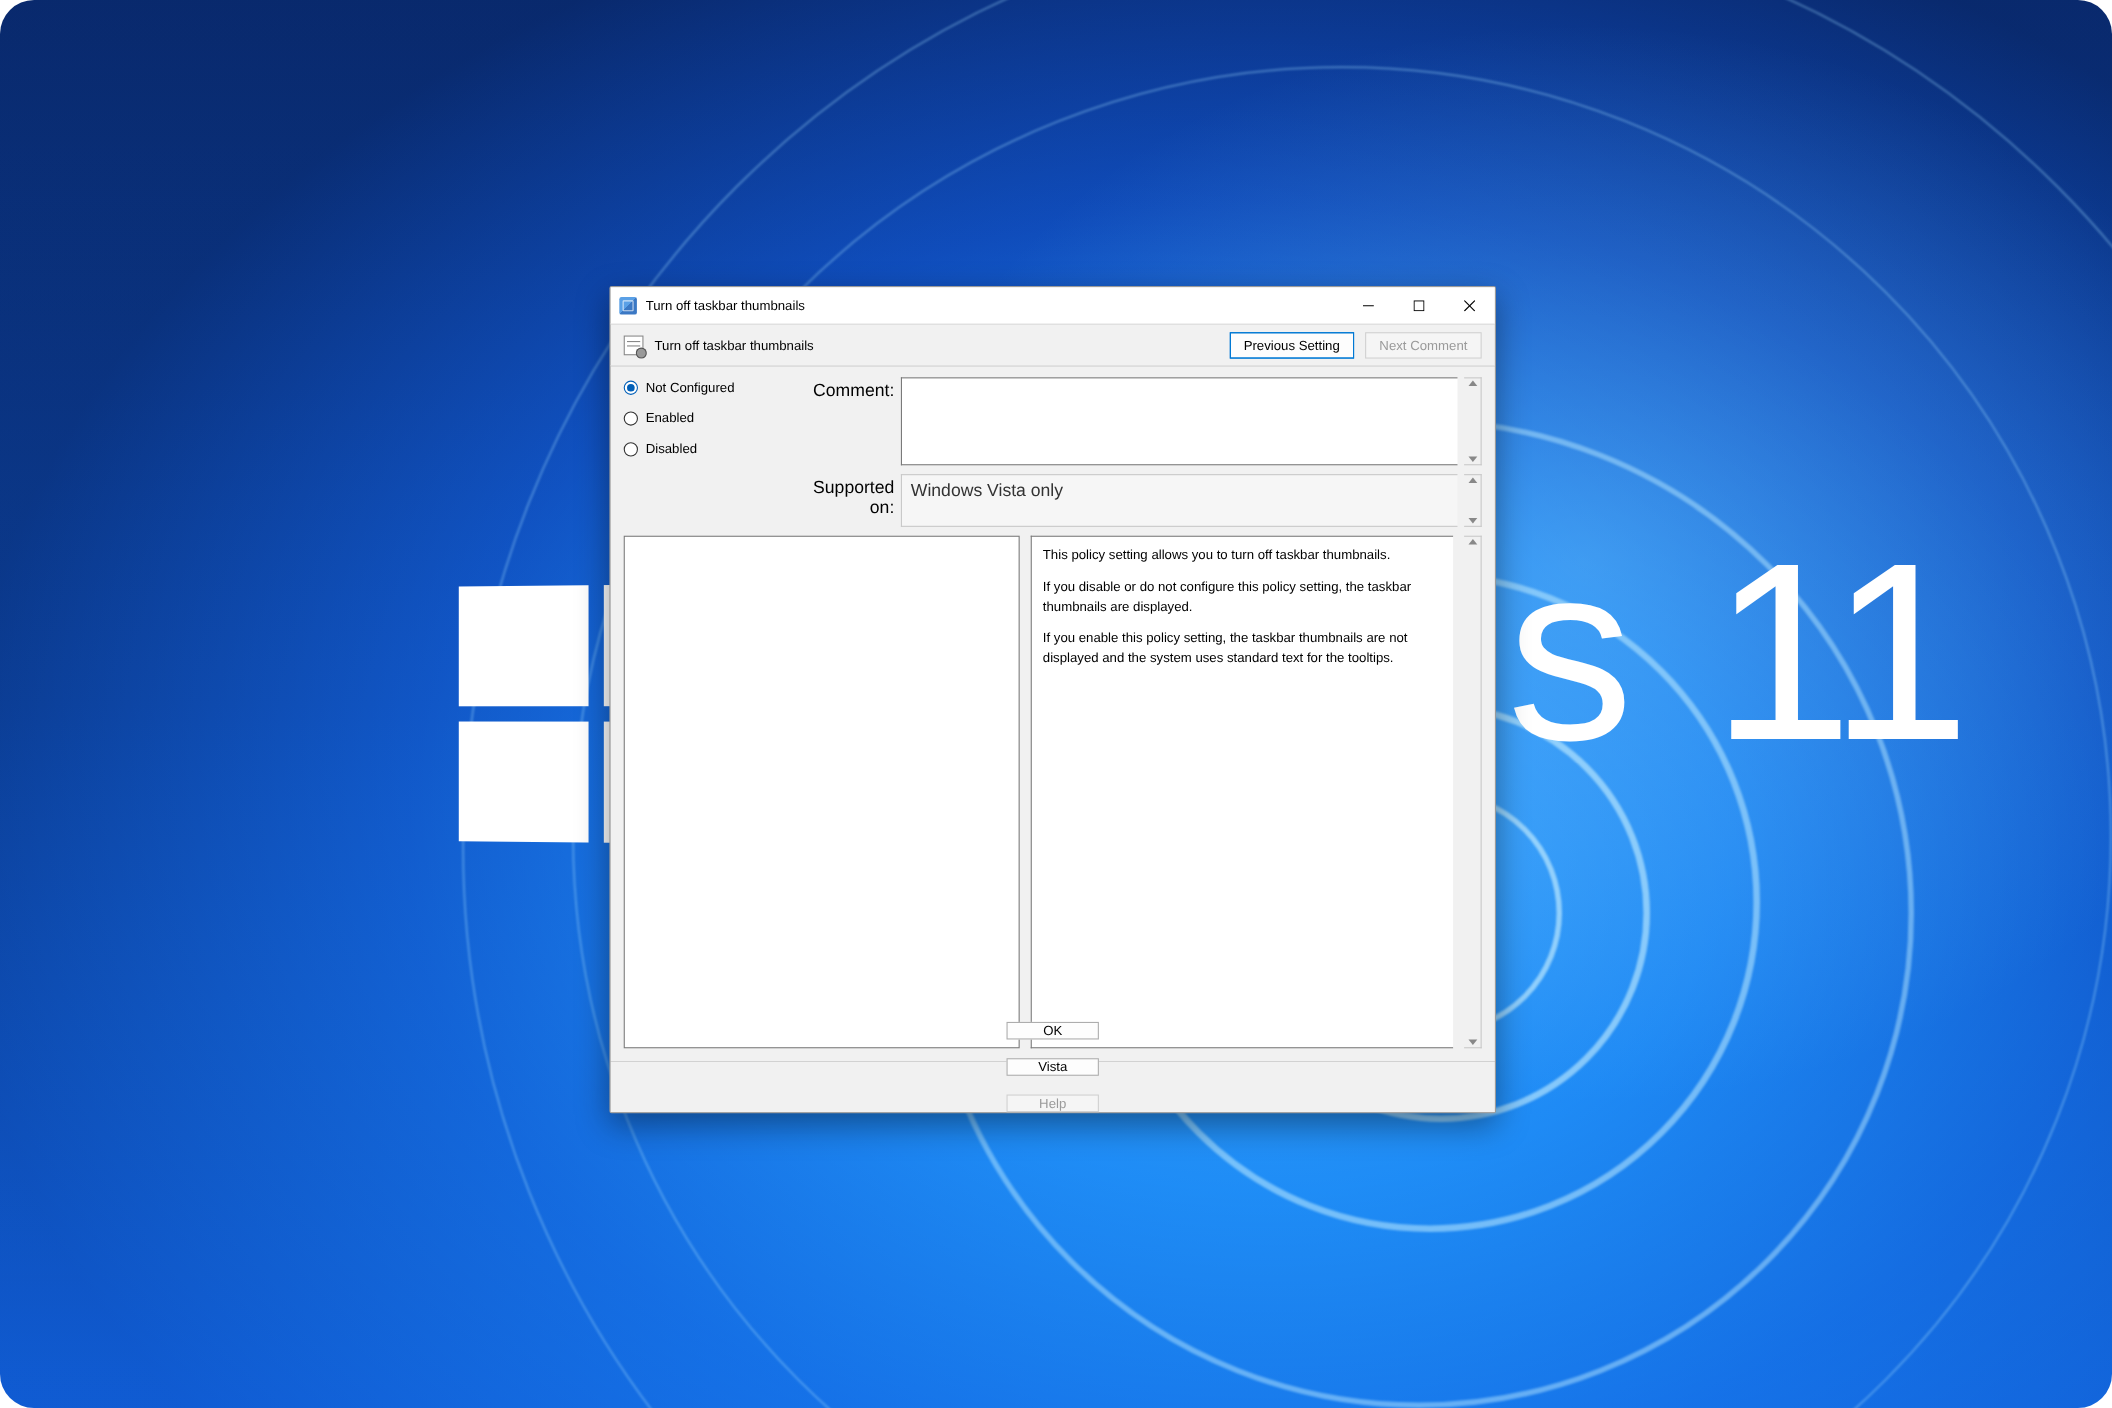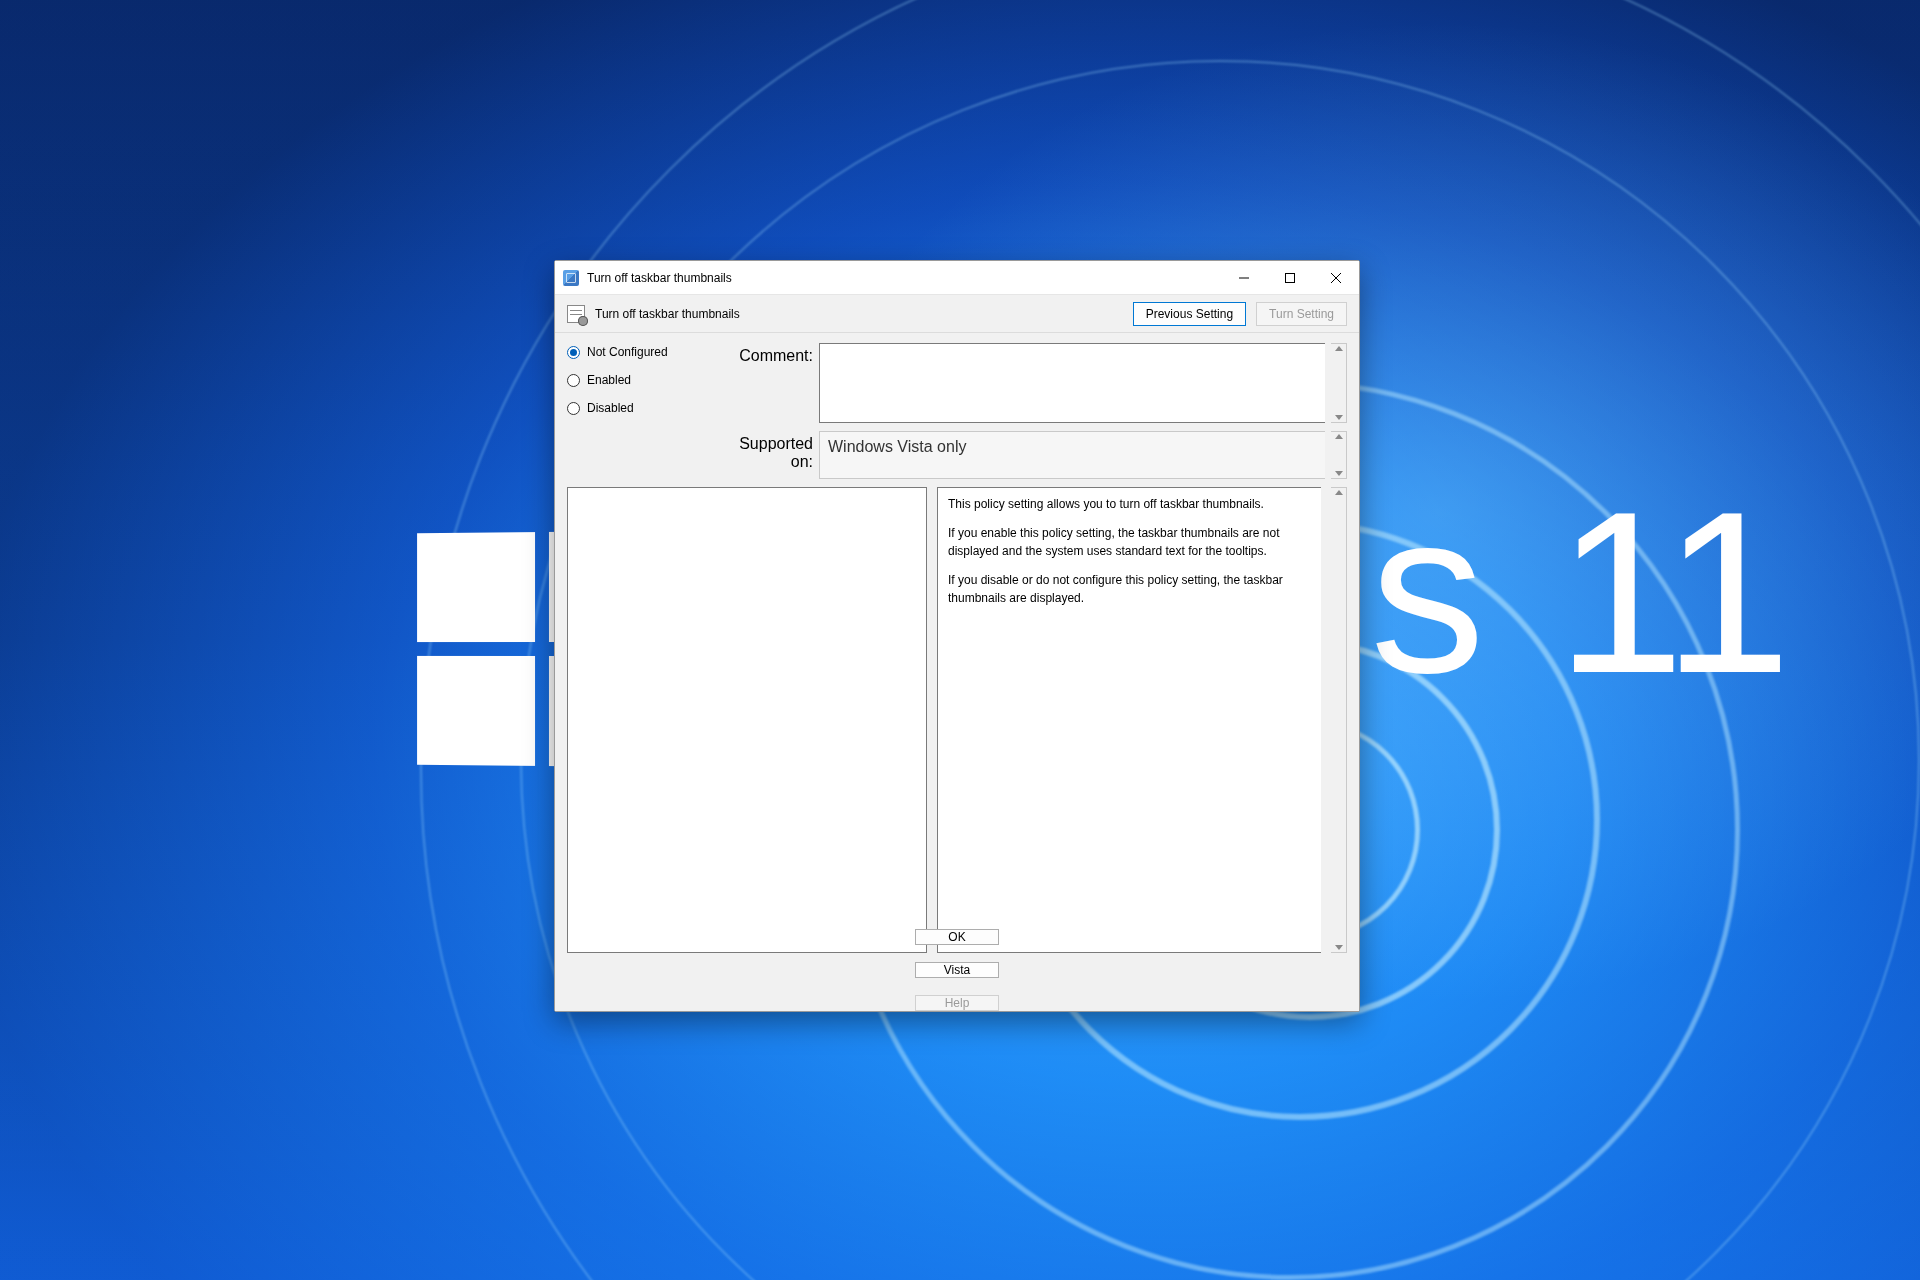--- a/index.html
+++ b/index.html
@@ -15,20 +15,21 @@
   }
 
   
   .desktop {
     position: absolute; inset: 0;
     background:
       radial-gradient(ellipse 1200px 900px at 60% 60%, #2f8dff 0%, #1668e6 35%, #0b3aa4 65%, #051a4d 100%),
       radial-gradient(ellipse 900px 700px at 75% 40%, rgba(120,200,255,0.35), transparent 70%),
       linear-gradient(180deg, #04112e 0%, #062561 50%, #0b49c0 100%);
     background-blend-mode: screen, normal, normal;
+    border-radius: 31px;
   }
   .swirl {
     position:absolute; border-radius:50%;
     border: 3px solid rgba(160,220,255,0.35);
     filter: blur(1px);
   }
   .swirl.s3 { width:1400px; height:1400px; left:520px;  top:60px;   border-width:2px; }
   .swirl.s4 { width:1700px; height:1700px; left:420px;  top:-80px;  border-width:2px; }
   .swirl.s5 { width:900px;  height:900px;  left:840px;  top:380px;  border-width:5px; border-color:rgba(180,230,255,0.5);}
   .swirl.s6 { width:600px;  height:600px;  left:1000px; top:520px;  border-width:6px; border-color:rgba(190,235,255,0.55);}
@@ -235,21 +236,21 @@
   </div>
 
   <div class="toolbar">
     <span class="setting-icon">
       <span class="paper"></span>
         <span class="gear"></span>
     </span>
     <span class="setting-name">Turn off taskbar thumbnails</span>
     <div class="navbtns">
       <button class="btn focusring">Previous Setting</button>
-      <button class="btn disabled">Turn Setting</button>
+      <button class="btn disabled">Next Comment</button>
     </div>
   </div>
 
   <div class="body">
 
     <div class="top-grid">
       <div class="radios">
         <label class="radio-row">
           <span class="radio checked"></span>
           <span>Not Configured</span>
@@ -277,22 +278,22 @@
         <span class="arrow up"></span>
         <span class="arrow down"></span>
       </div>
     </div>
 
 
     <div class="panels-row">
       <div class="panel"></div>
       <div class="help-panel">
         <p>This policy setting allows you to turn off taskbar thumbnails.</p>
+        <p>If you disable or do not configure this policy setting, the taskbar thumbnails are displayed.</p>
         <p>If you enable this policy setting, the taskbar thumbnails are not displayed and the system uses standard text for the tooltips.</p>
-        <p>If you disable or do not configure this policy setting, the taskbar thumbnails are displayed.</p>
       </div>
       <div class="help-scroll">
         <span class="arrow up"></span>
         <span class="arrow down"></span>
       </div>
     </div>
 
   </div>
 
   <div class="footer">

